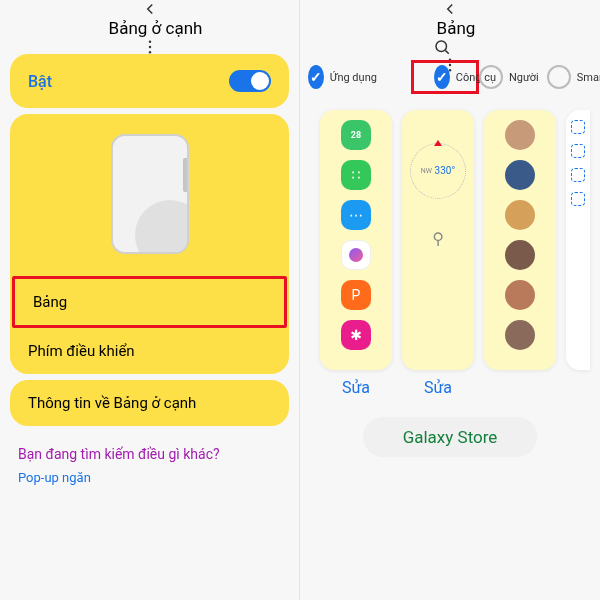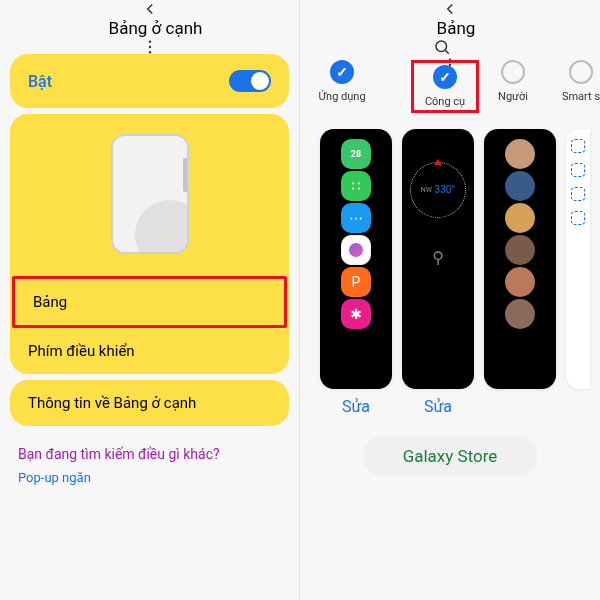--- a/index.html
+++ b/index.html
@@ -22,29 +22,29 @@
   .phone::after { content: ""; position: absolute; right: 0; top: 22px; width: 4px; height: 34px; background: #c5c5c5; border-radius: 2px 0 0 2px; }
   .list-item { padding: 14px 18px; }
   .list-item .primary { font-size: 15px; color: #000; }
   .list-item .secondary { font-size: 11px; color: #1a73e8; margin-top: 2px; }
   .highlight-red { border: 3px solid #e81123; border-radius: 2px; margin: 0 2px; }
   .section { padding: 14px 18px; }
   .section-title { font-size: 14px; color: #a21caf; margin-bottom: 8px; }
   .link { color: #1a73e8; font-size: 13px; }
   
   .panel-selectors { display: flex; padding: 12px 8px 8px; gap: 0; }
-  .sel { flex: 1; min-width: 68px; display: flex; flex-direction: column; align-items: center; gap: 6px; }
+  .sel { flex: 1; min-width: 68px; display: flex; flex-direction: row; align-items: center; gap: 6px; }
   .sel .circle { width: 24px; height: 24px; border-radius: 50%; border: 2px solid #bbb; display: flex; align-items: center; justify-content: center; }
   .sel .circle.checked { background: #1a73e8; border-color: #1a73e8; }
   .sel .circle.checked::after { content: "✓"; color: #fff; font-size: 14px; font-weight: bold; }
   .sel .lbl { font-size: 11px; color: #333; white-space: nowrap; }
-  .sel.highlight { border: 3px solid #e81123; padding: 2px 4px; margin-left: 35px; }
+  .sel.highlight { border: 3px solid #e81123; padding: 2px 20px; margin-left: 35px; }
   .panels-row { display: flex; gap: 10px; padding: 8px 8px 0 20px; overflow: hidden; }
   .panel { width: 72px; display: flex; flex-direction: column; align-items: center; }
-  .panel-box { width: 72px; height: 260px; background: #000000; border-radius: 14px; box-shadow: 0 1px 4px rgba(0,0,0,0.08); display: flex; flex-direction: column; align-items: center; padding: 10px 0; gap: 2px; }
+  .panel-box { width: 72px; height: 260px; background: #fef9c3; border-radius: 14px; box-shadow: 0 1px 4px rgba(0,0,0,0.08); display: flex; flex-direction: column; align-items: center; padding: 10px 0; gap: 10px; }
   .panel-edit { color: #1a73e8; font-size: 16px; margin-top: 8px; }
   .app-icon { width: 30px; height: 30px; border-radius: 10px; display: flex; align-items: center; justify-content: center; color: #fff; font-size: 14px; }
   .avatar { width: 30px; height: 30px; border-radius: 50%; background: #ddd; }
   .compass { width: 60px; height: 150px; display: flex; flex-direction: column; align-items: center; justify-content: center; }
   .compass-circle { width: 56px; height: 56px; border: 1px dotted #bbb; border-radius: 50%; display: flex; align-items: center; justify-content: center; font-size: 10px; color: #1a73e8; position: relative; }
   .compass-circle::before { content: ""; position: absolute; top: -4px; left: 50%; transform: translateX(-50%); width: 0; height: 0; border-left: 4px solid transparent; border-right: 4px solid transparent; border-bottom: 6px solid #e81123; }
   .pin { font-size: 16px; color: #888; margin-top: 30px; }
   .galaxy-btn { display: block; margin: 20px auto 0; padding: 10px 40px; background: #f0f0f0; border-radius: 20px; font-size: 17px; color: #15803d; text-align: center; width: fit-content; }
   .partial-panel { width: 24px; height: 260px; background: #fff; border-radius: 14px 0 0 14px; box-shadow: 0 1px 4px rgba(0,0,0,0.08); display: flex; flex-direction: column; padding: 10px 0; gap: 10px; align-items: center; }
   .mini-sq { width: 14px; height: 14px; border: 1.5px dashed #1a73e8; border-radius: 4px; }

